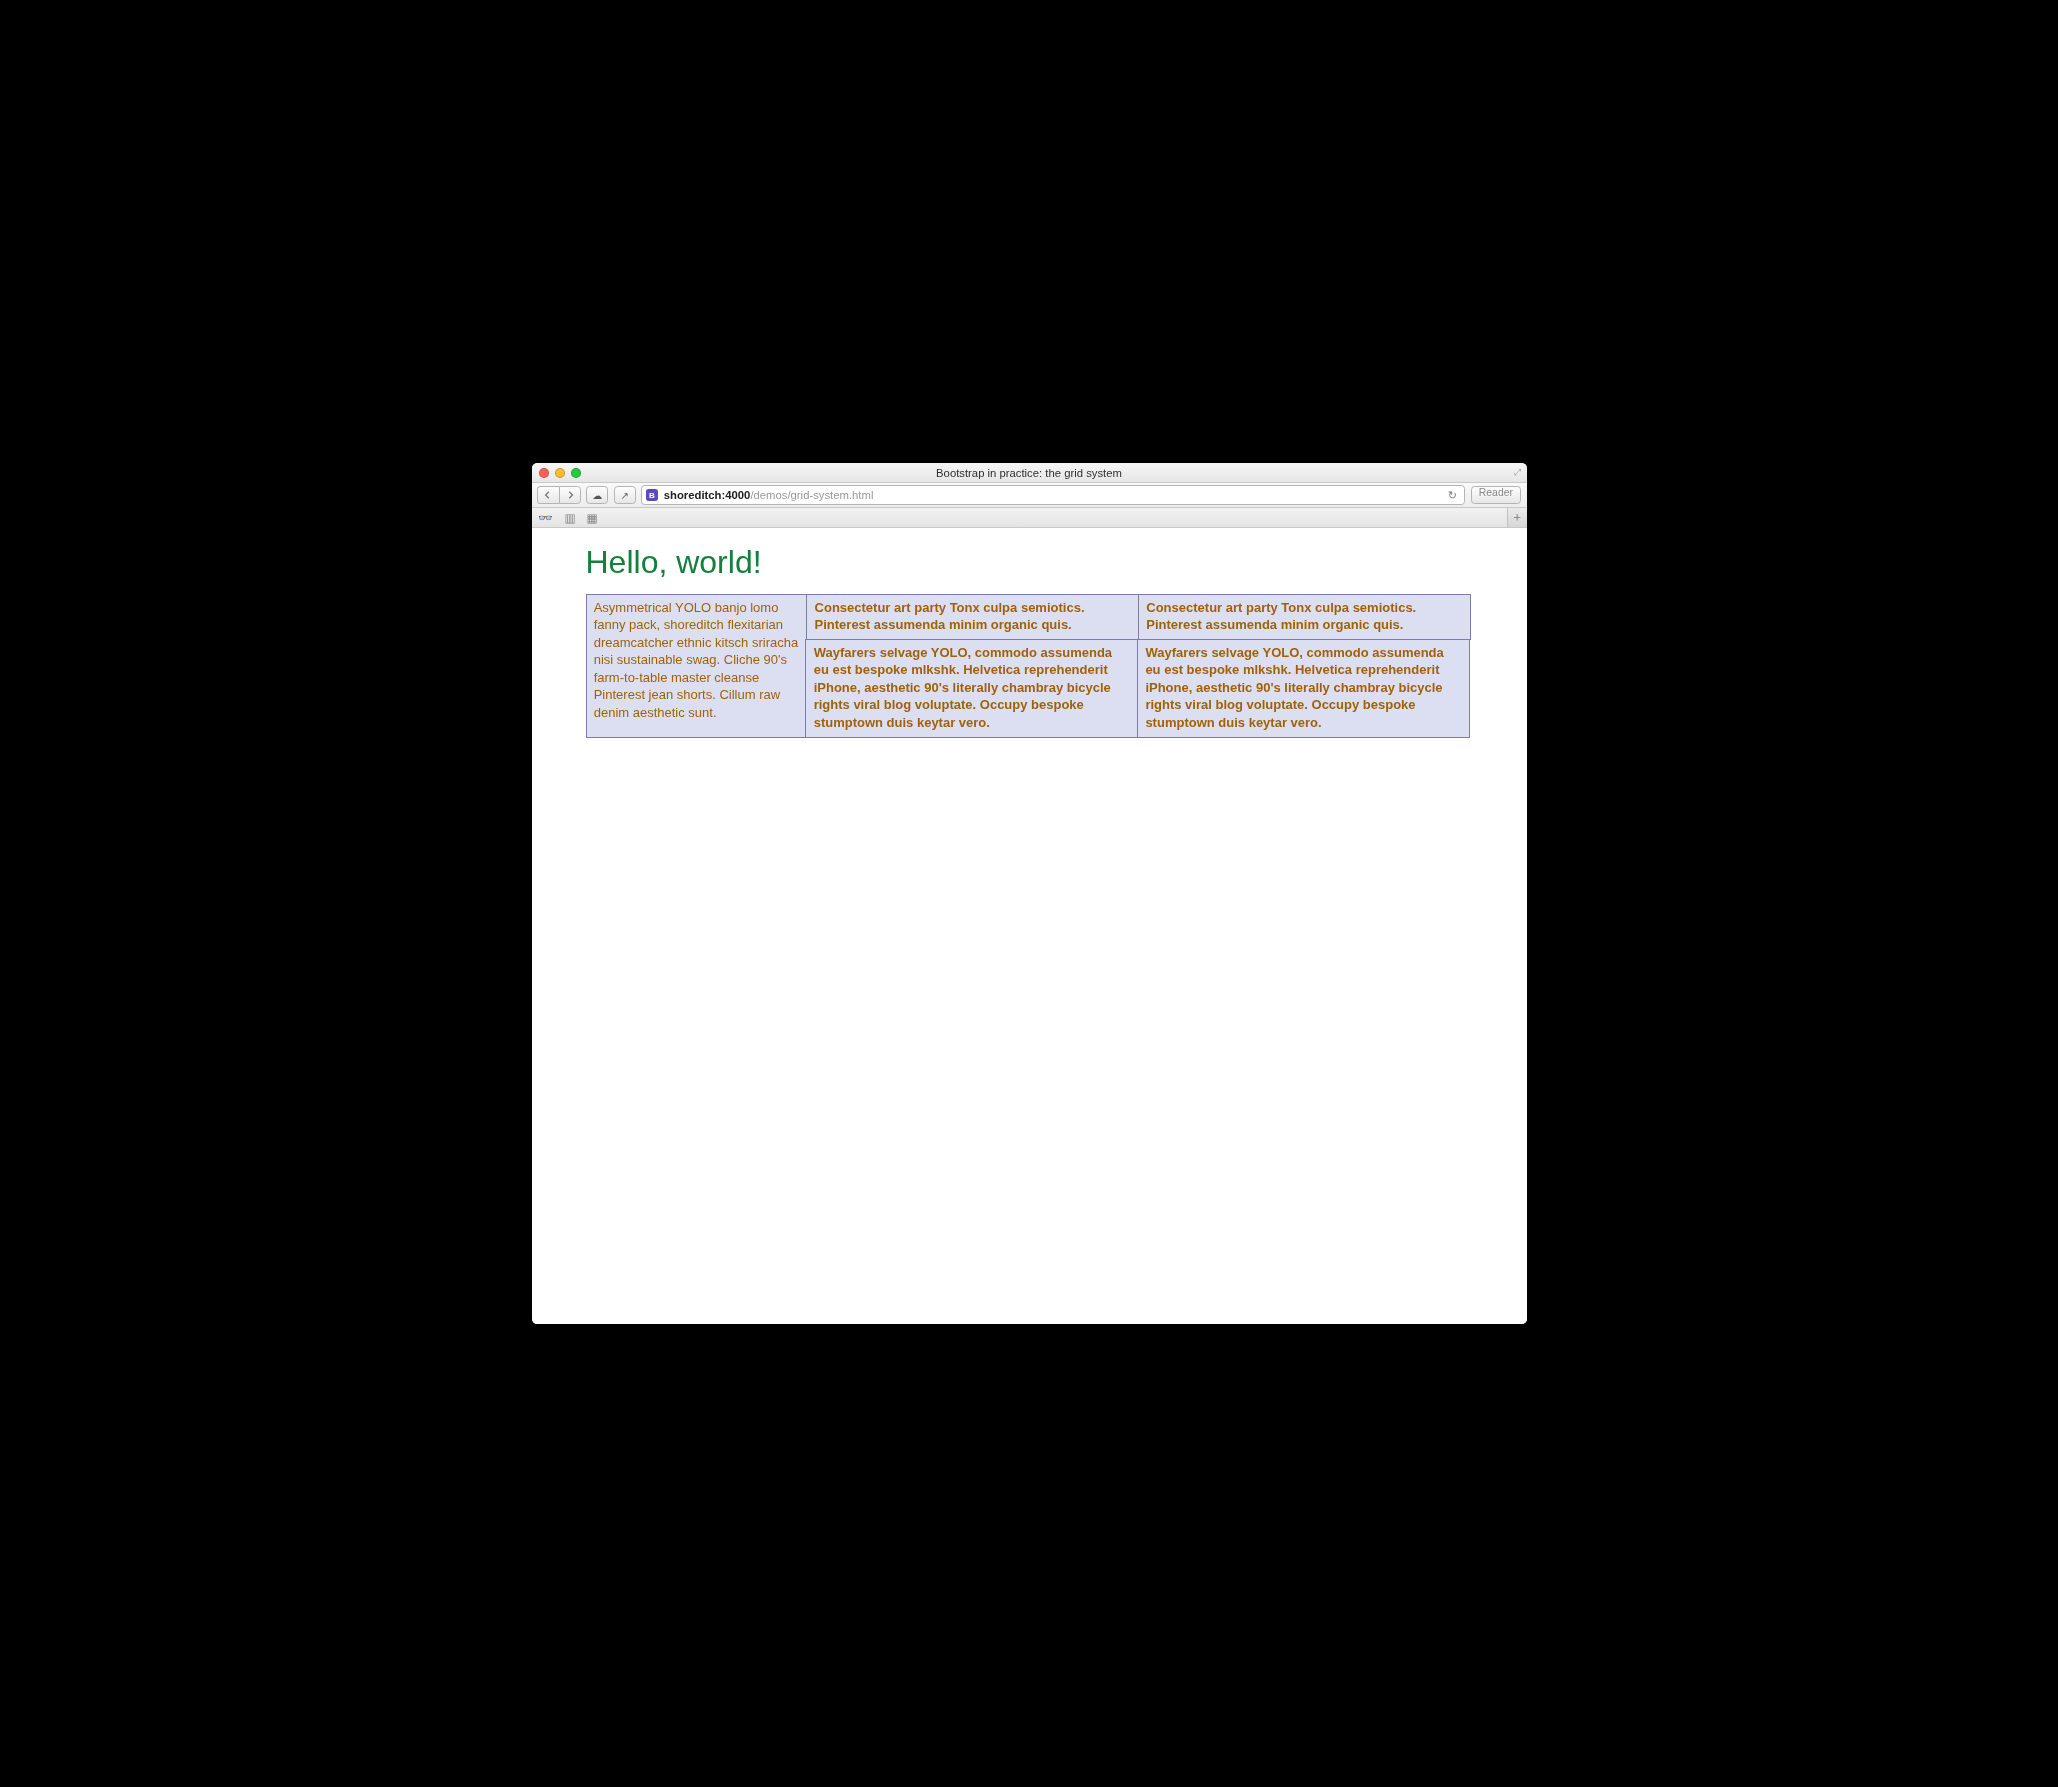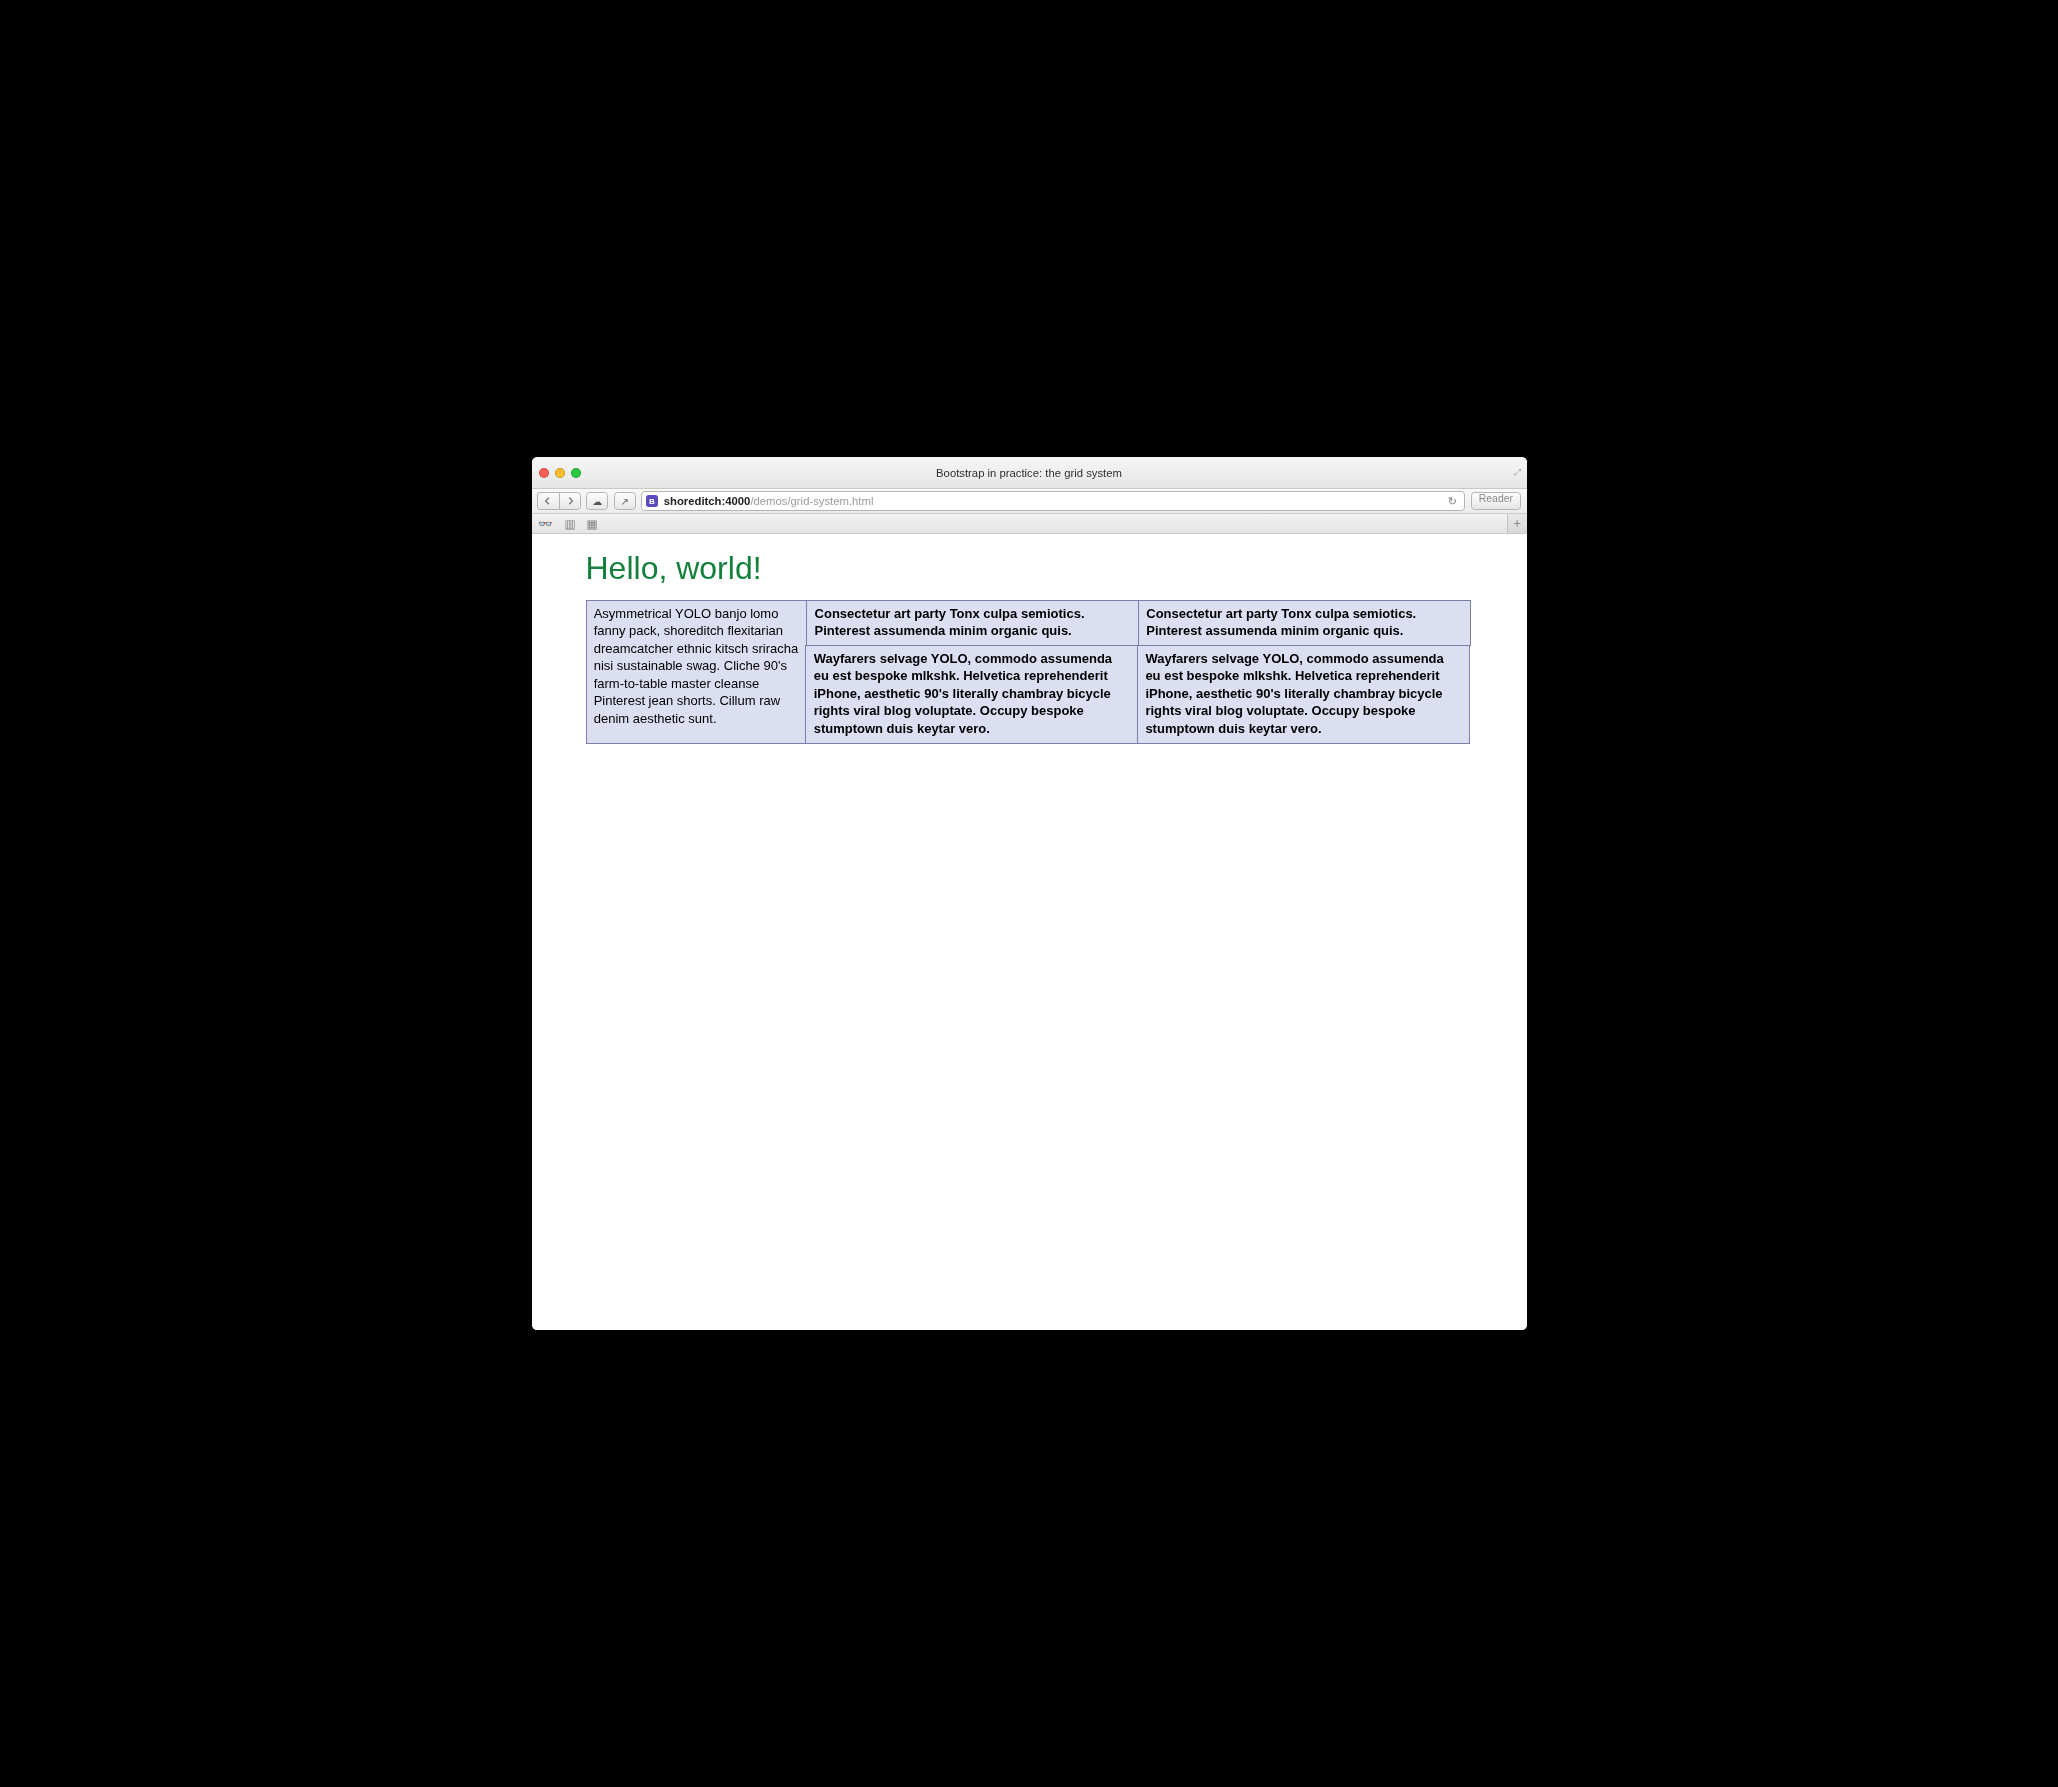--- a/index.html
+++ b/index.html
@@ -13,21 +13,21 @@
     padding: 36px;
   }
   .window {
     width: 995px;
     background: #fff;
     border-radius: 5.4px;
     box-shadow: 0 0 0 0.9px rgba(0,0,0,.4), 0 18px 54px rgba(0,0,0,.8);
     overflow: hidden;
   }
   .titlebar {
-    height: 32px;
+    height: 20px;
     background: linear-gradient(#f6f6f6,#e6e6e6);
     border-bottom: 0.9px solid #c9c9c9;
     display: flex;
     align-items: center;
     position: relative;
     font-size: 11px;
     color: #333;
   }
   .traffic {
     display: flex;
@@ -140,21 +140,21 @@
     color:#15803d;
     margin-bottom: 12.7px;
   }
   .gridrow { display:flex; }
   .cell {
     background:#dcdff2;
     border:0.9px solid #7d7ea8;
     padding:3.6px 7.2px 5.4px 7.2px;
     font-size:13px;
     line-height:1.35;
-    color:#000000;
+    color:#a16207;
   }
   .col-3 { width:25%; }
   .stack { width:37.5%; display:flex; flex-direction:column;font-weight:bold; }
   .stack .cell { width:100%; }
   .cell + .cell, .col-3 + .stack, .stack + .stack { margin-left:-0.9px; }
   .stack .cell + .cell { margin-top:-0.9px; }
 
   svg.chev { width:8.1px; height:8.1px; }
   svg.chev polyline { fill:none; stroke:#777; stroke-width:1.6; }
 </style>

